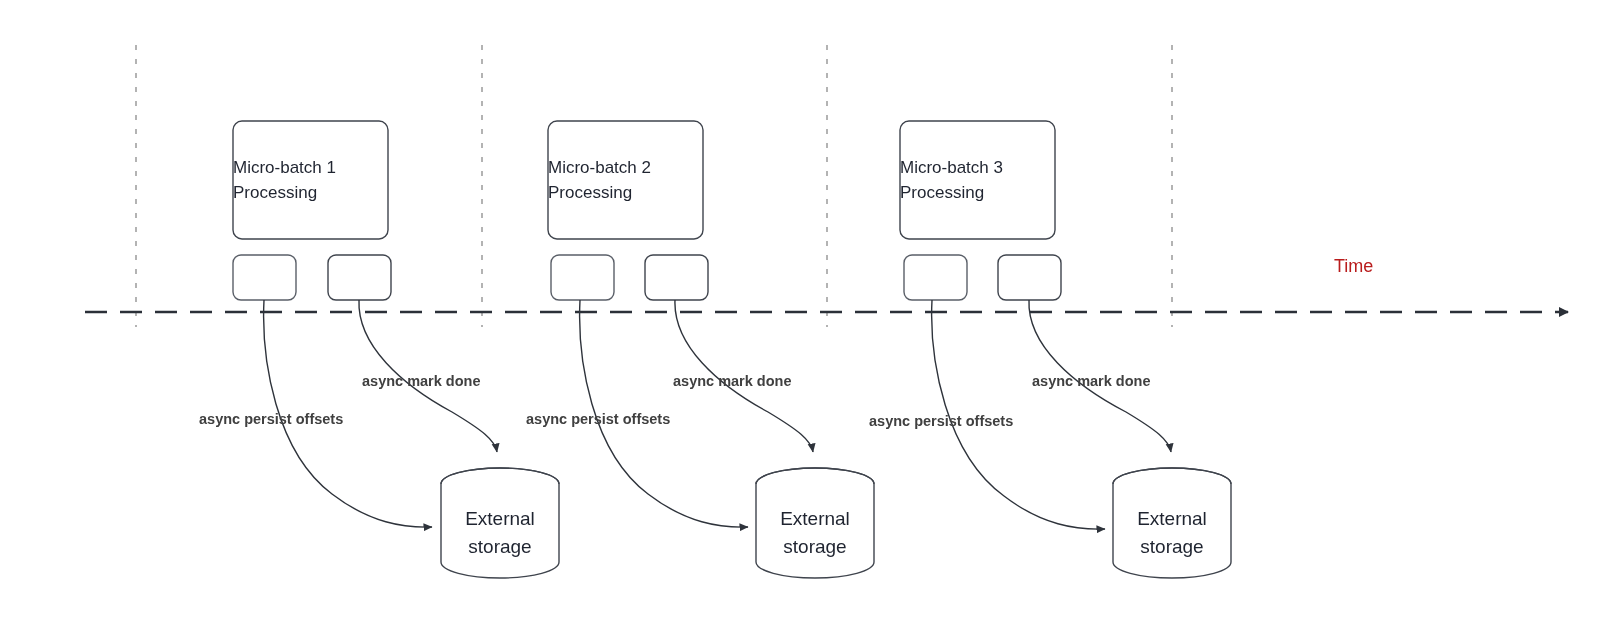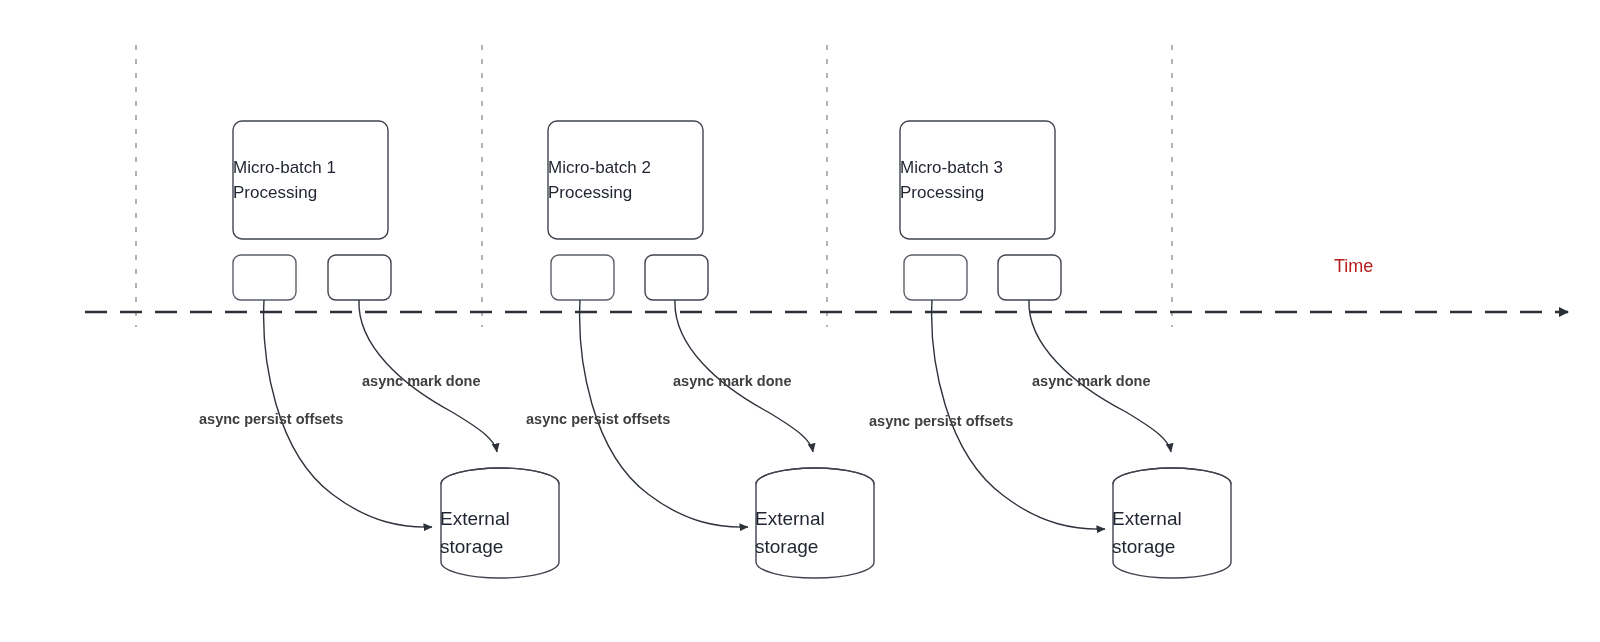--- a/index.html
+++ b/index.html
@@ -15,21 +15,21 @@
     text-align:left;
     white-space:pre-line;
     pointer-events:none;
   }
   .storetext{
     position:absolute;
     font-family:"Liberation Sans",sans-serif;
     font-size:19px;
     color:#1f2430;
     line-height:28px;
-    text-align:left;
+    text-align:center;
     white-space:pre-line;
   }
   .edgelabel{
     position:absolute;
     font-family:"Liberation Sans",sans-serif;
     font-size:14.5px;
     font-weight:bold;
     color:#404040;
     white-space:nowrap;
   }

